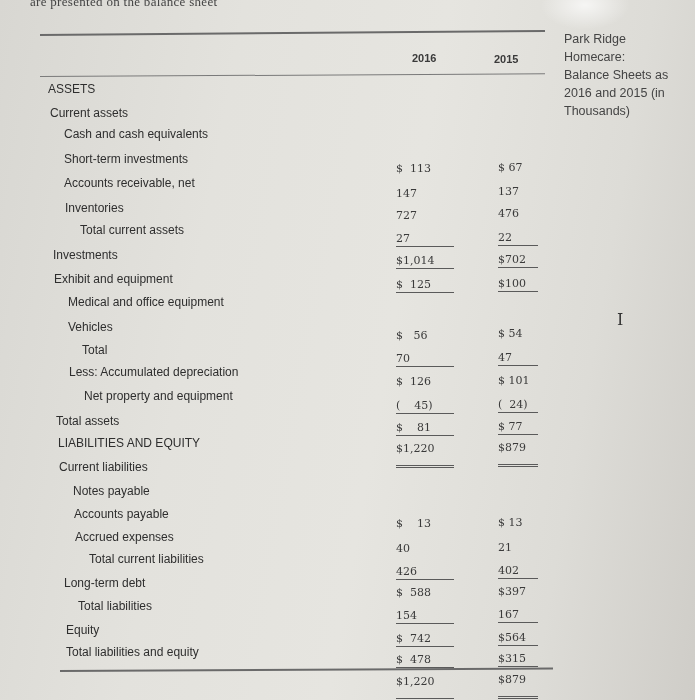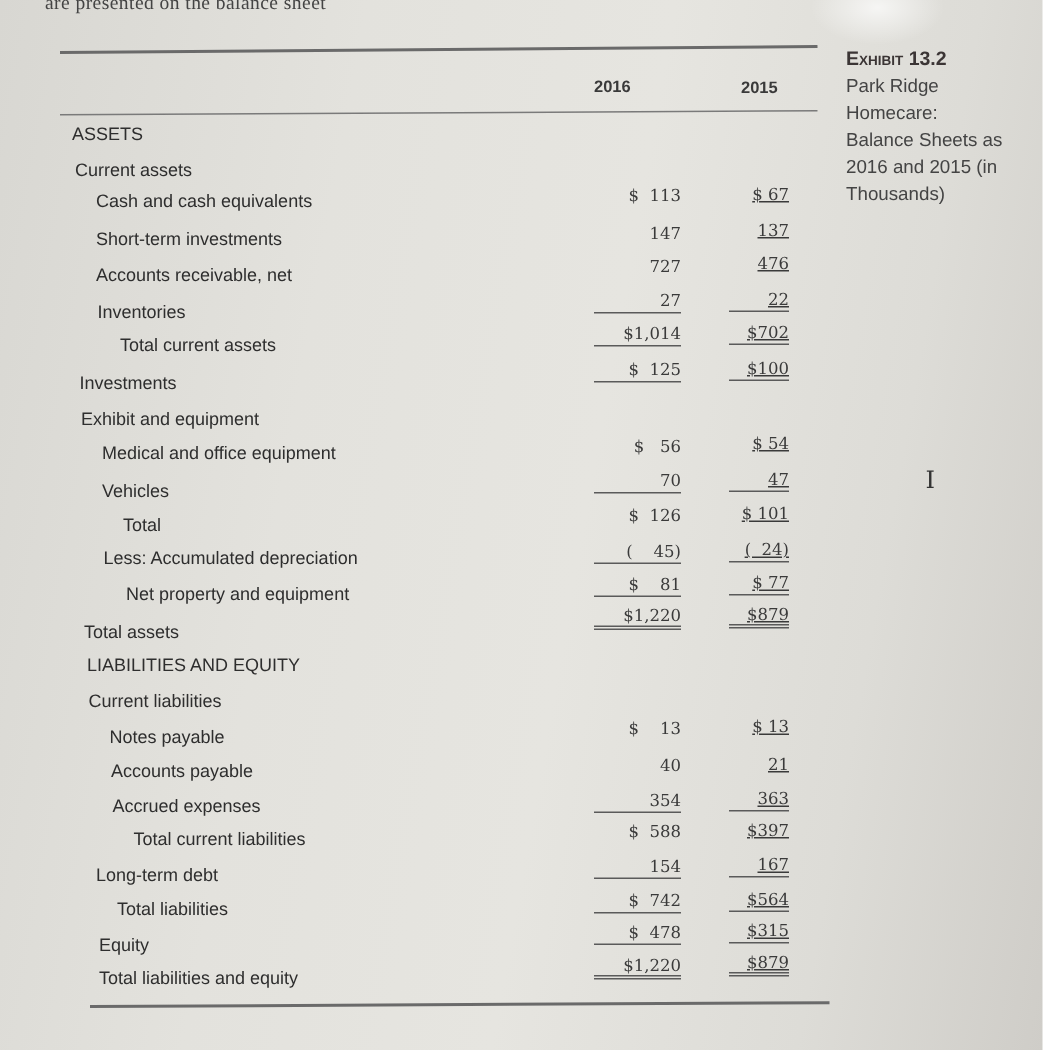--- a/index.html
+++ b/index.html
@@ -87,26 +87,26 @@
       font-size: 12px;
       color: #2e2e2e;
       white-space: nowrap;
     }
     .val {
       position: absolute;
       font-family: "DejaVu Serif", serif;
       font-size: 11px;
       color: #3a3a3a;
       white-space: nowrap;
-      text-align: right;
+      margin-top: 38px;
     }
     .v16 { left: 396px; width: 58px; }
-    .v15 { left: 486px; width: 40px; text-decoration: underline; }
+    .v15 { left: 498px; width: 40px; }
     .u1 { border-bottom: 1.2px solid #5a5a5a; padding-bottom: 1px; }
-    .u2 { border-bottom: 3px double #5a5a5a; padding-bottom: 0; }
+    .u2 { border-bottom: 3px double #5a5a5a; padding-bottom: 10px; }
     .cursor {
       position: absolute;
       left: 617px;
       top: 310px;
       font-family: "DejaVu Serif", serif;
       font-size: 16px;
       color: #333;
     }
     .glare {
       position: absolute;
@@ -120,25 +120,24 @@
   </style>
 </head>
 <body>
 
 <div class="glare"></div>
 <div class="top-cut">are presented on the balance sheet</div>
 
 <div class="rule-top"></div>
 <div class="rule-header"></div>
 
-<div class="col-header" style="left:396px;text-align:center;">2016</div>
+<div class="col-header" style="left:412px;text-align:center;">2016</div>
 <div class="col-header" style="left:494px;top:53px;">2015</div>
 
 <div class="exhibit">
-  <div class="ex-title">Exhibit 13.2</div>
   <div>Park Ridge</div>
   <div>Homecare:</div>
   <div>Balance Sheets as</div>
   <div>2016 and 2015 (in</div>
   <div>Thousands)</div>
 </div>
 
 <div class="row" style="top:82px">
   <span class="label" style="left:48px">ASSETS</span>
 </div>
@@ -219,22 +218,22 @@
   <span class="val v16" style="top: -5px; white-space: pre;">$    13</span>
   <span class="val v15" style="top: -6px; white-space: pre;">$ 13</span>
 </div>
 <div class="row" style="top:507px">
   <span class="label" style="left:74px">Accounts payable</span>
   <span class="val v16" style="top: -3px; white-space: pre;">40</span>
   <span class="val v15" style="top: -4px; white-space: pre;">21</span>
 </div>
 <div class="row" style="top:530px">
   <span class="label" style="left:75px">Accrued expenses</span>
-  <span class="val v16 u1" style="top: -3px; white-space: pre;">354</span>
-  <span class="val v15 u1" style="top: -4px; white-space: pre;">363</span>
+  <span class="val v16 u1" style="top: -3px; white-space: pre;">426</span>
+  <span class="val v15 u1" style="top: -4px; white-space: pre;">402</span>
 </div>
 <div class="row" style="top:552px">
   <span class="label" style="left:89px">Total current liabilities</span>
   <span class="val v16" style="top: -4px; white-space: pre;">$  588</span>
   <span class="val v15" style="top: -5px; white-space: pre;">$397</span>
 </div>
 <div class="row" style="top:576px">
   <span class="label" style="left:64px">Long-term debt</span>
   <span class="val v16 u1" style="top: -5px; white-space: pre;">154</span>
   <span class="val v15 u1" style="top: -6px; white-space: pre;">167</span>

